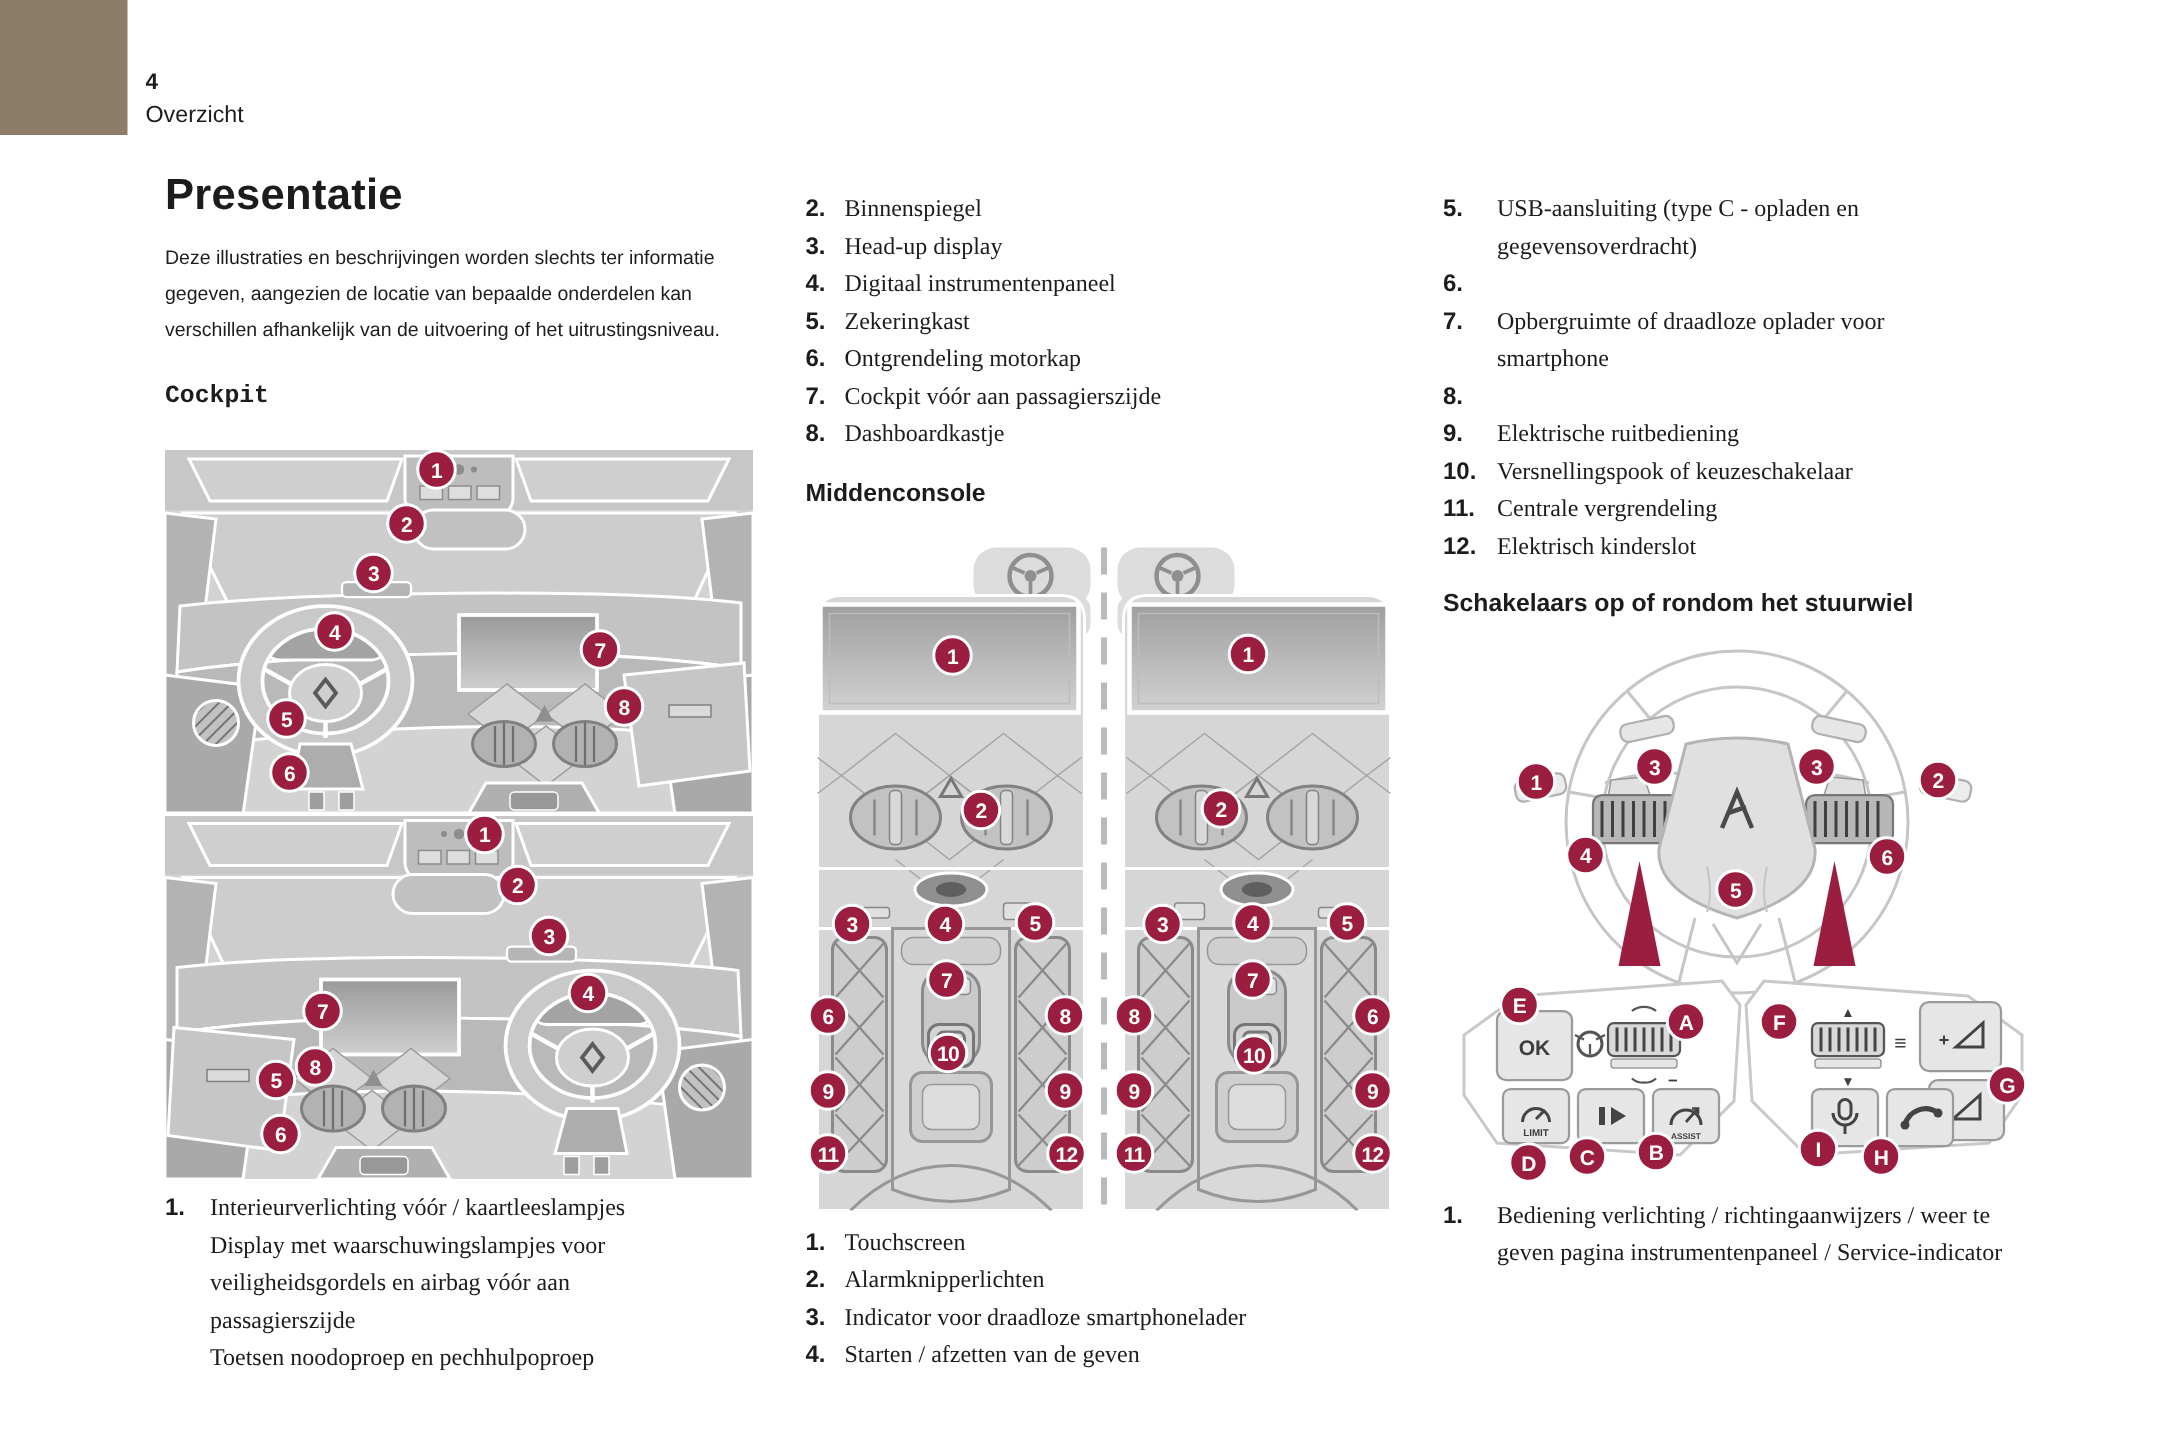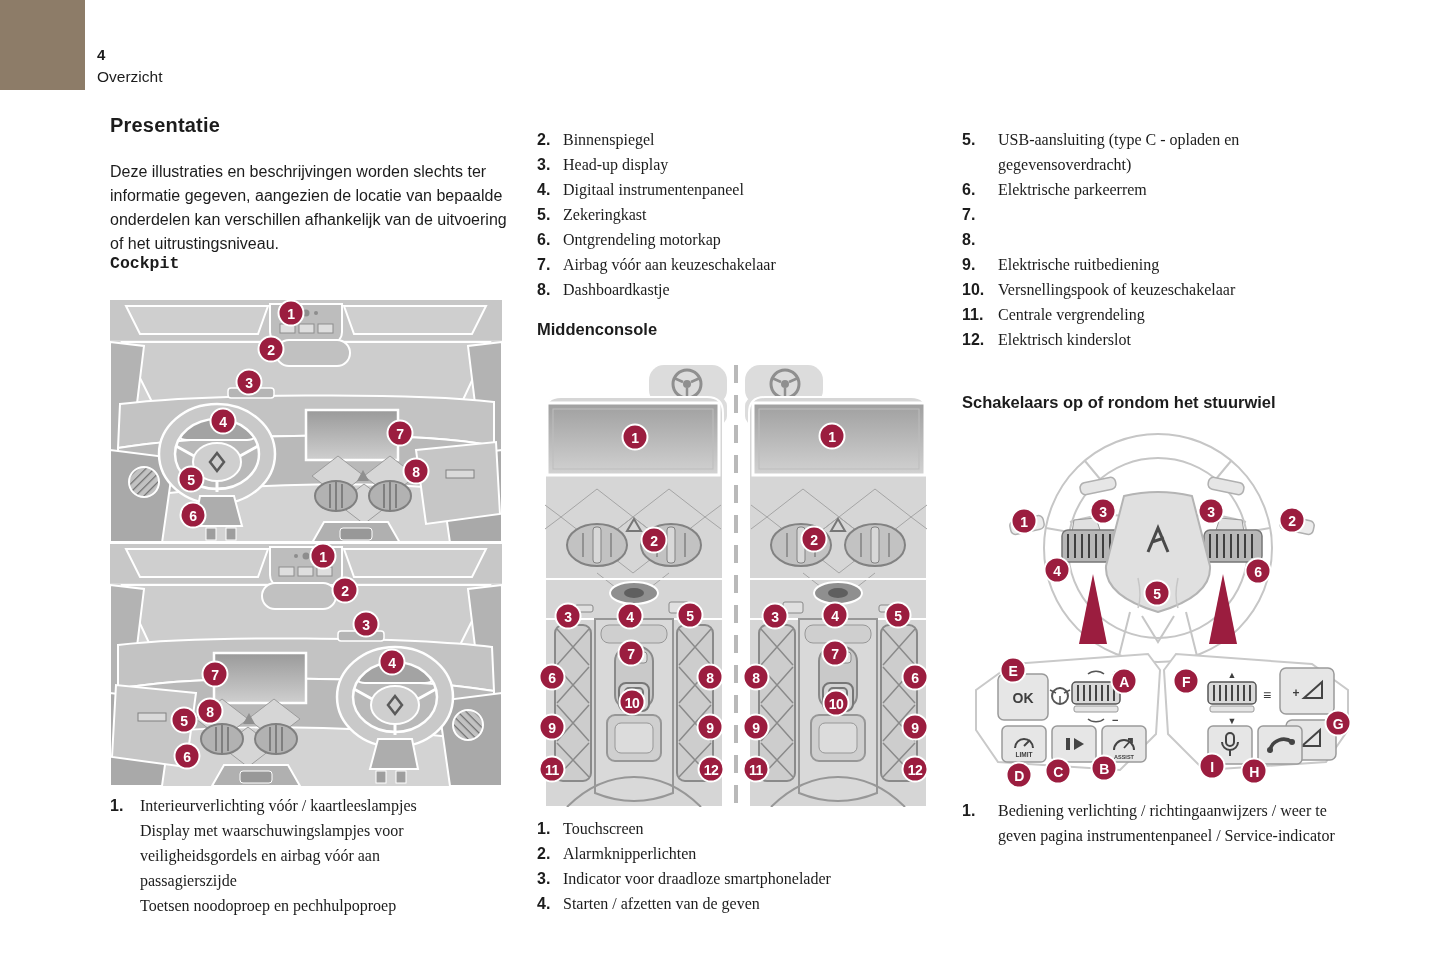--- a/index.html
+++ b/index.html
@@ -2,22 +2,22 @@
 <html><head>
 <meta charset="utf-8">
 <style>
   html,body{margin:0;padding:0;}
   body{width:1445px;height:963px;position:relative;background:#ffffff;overflow:hidden;
        font-family:"Liberation Sans",sans-serif;color:#1c1c1c;}
   .abs{position:absolute;}
   .tab{background:#8d7c68;}
   .pgnum{font-size:15px;font-weight:bold;line-height:18px;}
   .pgsec{font-size:15.5px;line-height:20px;}
-  .title{font-size:20px;font-weight:bold;letter-spacing:.2px;}
-  .intro{font-size:16px;line-height:24px;}
+  .title{font-size:29px;font-weight:bold;letter-spacing:.2px;}
+  .intro{font-size:13px;line-height:24px;}
   .h2{font-size:16.5px;font-weight:bold;}
   .lrow{display:flex;font-size:16px;line-height:25px;}
   .lnum{font-weight:bold;flex:0 0 26px;}
   .lnum.w30{flex-basis:30px;}
   .lnum.w36{flex-basis:36px;}
   .ltxt{flex:1 1 auto;font-family:Liberation Serif, serif;}
   .illus{position:absolute;}
   .co{position:absolute;transform:translate(-50%,-50%);width:27px;height:27px;border-radius:50%;
       background:#9b1d3f;border:2px solid #fff;color:#fff;font-weight:bold;font-size:14px;
       display:flex;align-items:center;justify-content:center;box-sizing:border-box;letter-spacing:-.5px;}
@@ -140,21 +140,21 @@
   <div class="lrow">
       <span class="lnum">5.</span>
       <span class="ltxt">Zekeringkast</span>
     </div>
   <div class="lrow">
       <span class="lnum">6.</span>
       <span class="ltxt">Ontgrendeling motorkap</span>
     </div>
   <div class="lrow">
       <span class="lnum">7.</span>
-      <span class="ltxt">Airbag vóór aan keuzeschakelaar</span>
+      <span class="ltxt">Cockpit vóór aan passagierszijde</span>
     </div>
   <div class="lrow">
       <span class="lnum">8.</span>
       <span class="ltxt">Dashboardkastje</span>
     </div>
 </div>
 <div class="abs h2" style="left:537px;top:320px;">Middenconsole</div>
 
 <div class="illus" style="left:537px;top:357px;width:398px;height:450px;">
   <svg width="398" height="450" viewBox="0 0 398 450">
@@ -276,24 +276,24 @@
     </div>
 </div>
 
 <div class="abs" style="left:962px;top:127px;width:400px;">
   <div class="lrow">
       <span class="lnum w36">5.</span>
       <span class="ltxt" style="max-width:310px">USB-aansluiting (type C - opladen en gegevensoverdracht)</span>
     </div>
   <div class="lrow">
       <span class="lnum w36">6.</span>
-      <span class="ltxt" style="max-width:310px">Elektrische parkeerrem</span>
     </div>
   <div class="lrow">
       <span class="lnum w36">7.</span>
+      <span class="ltxt" style="max-width:310px">Opbergruimte of draadloze oplader voor smartphone</span>
     </div>
   <div class="lrow">
       <span class="lnum w36">8.</span>
     </div>
   <div class="lrow">
       <span class="lnum w36">9.</span>
       <span class="ltxt" style="max-width:310px">Elektrische ruitbediening</span>
     </div>
   <div class="lrow">
       <span class="lnum w36">10.</span>

